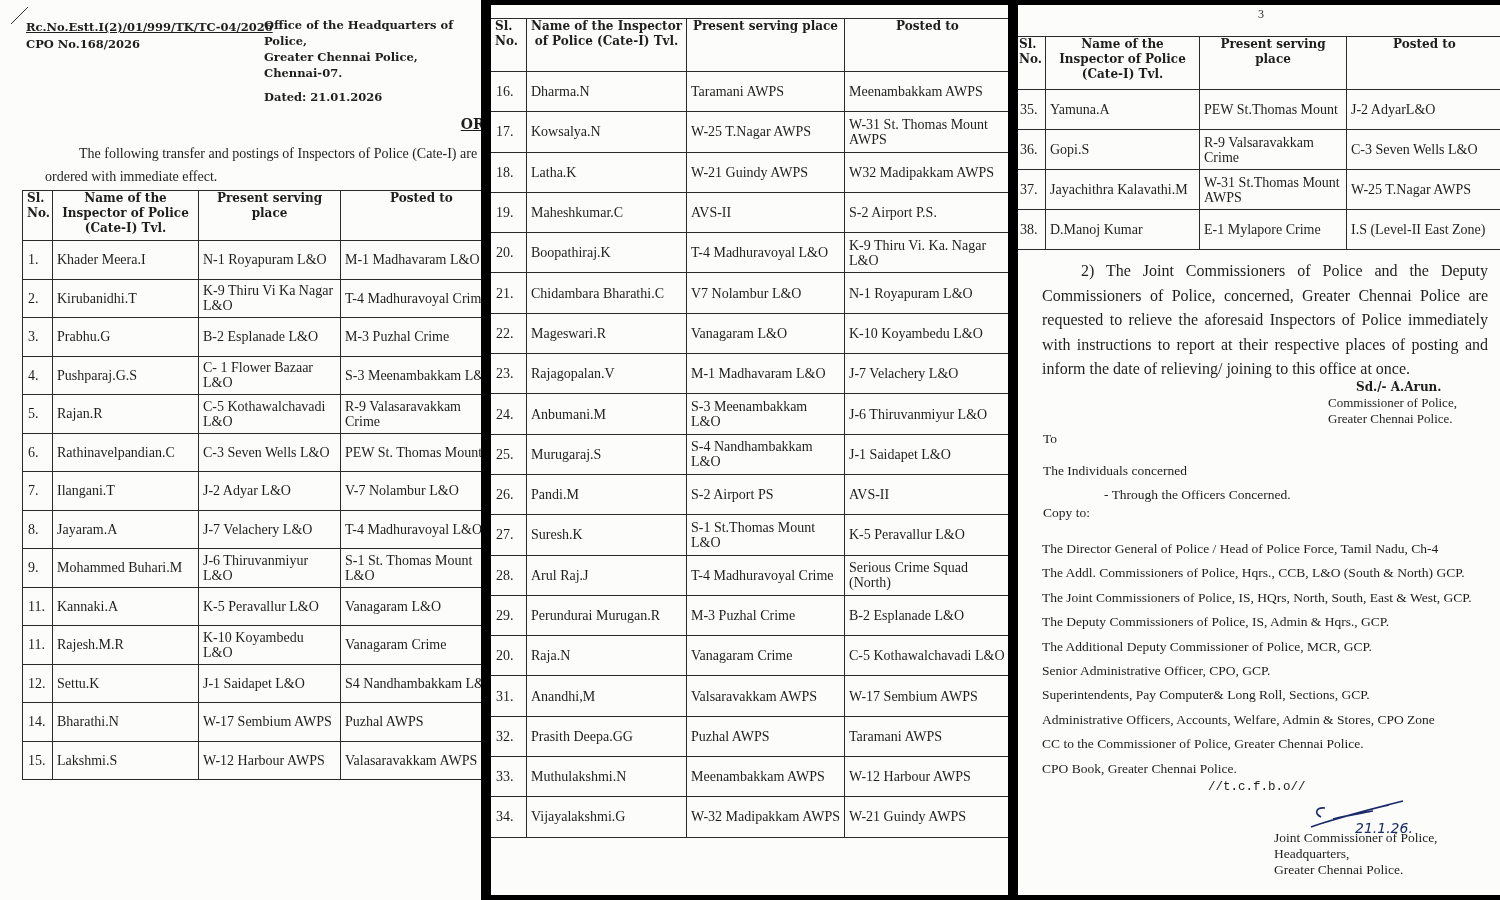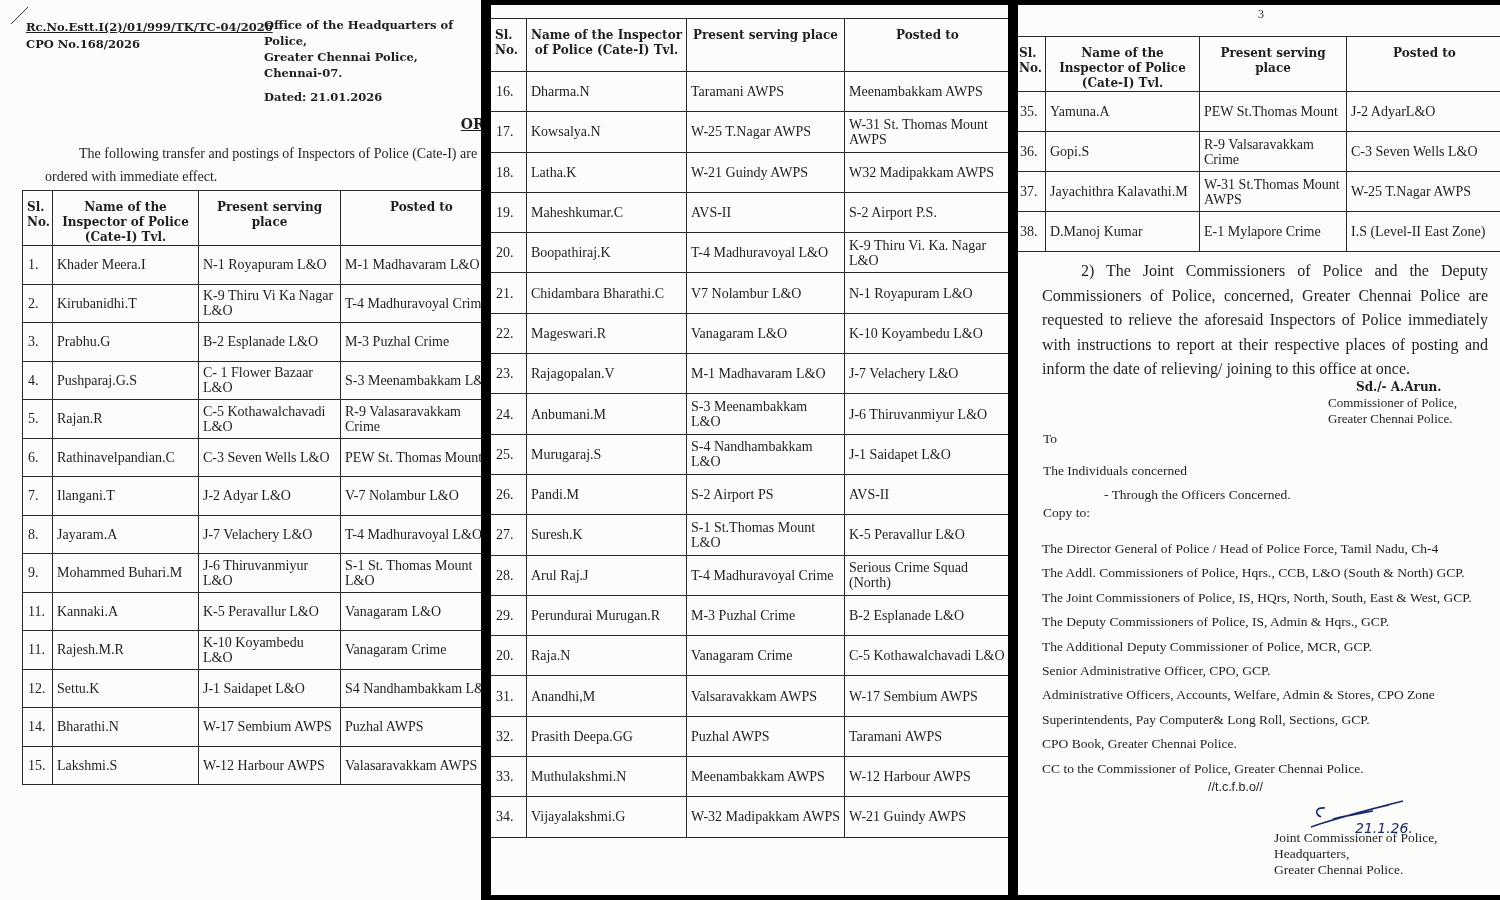--- a/index.html
+++ b/index.html
@@ -20,21 +20,21 @@
   .hdr-right { position: absolute; left: 264px; top: 17px; font-size: 11.5px; line-height: 16px; }
   .dated { position: absolute; left: 264px; top: 90px; font-size: 11.5px; }
   .order-title { position: absolute; left: 4px; width: 515px; text-align: right; top: 116px; font-size: 14px; text-decoration: underline; }
   .intro { position: absolute; left: 45px; top: 142px; width: 435px; font-size: 14px; line-height: 23px; text-indent: 34px; }
 
   .pen-mark { position: absolute; left: 8px; top: 6px; width: 22px; height: 22px; }
 
   
   table.grid { position: absolute; border-collapse: collapse; table-layout: fixed; font-family: "Liberation Serif", serif; font-size: 14px; }
   table.grid td, table.grid th { border: 1.3px solid #2a2a2a; vertical-align: middle; padding: 0 4px; line-height: 15px; }
-  table.grid th { font-family: "DejaVu Serif", serif; font-weight: bold; font-size: 12px; line-height: 15px; vertical-align: top; padding-top: 9px; text-align: center; }
+  table.grid th { font-family: "DejaVu Serif", serif; font-weight: bold; font-size: 12px; line-height: 15px; vertical-align: top; padding-top: 0; text-align: center; }
   table.grid th.col-sl { text-align: left; }
   table.grid td.sl { text-align: left; padding-left: 5px; }
 
   #table1 { left: 22px; top: 190px; width: 480px; }
   #table1 col.c1 { width: 30px; } #table1 col.c2 { width: 146px; } #table1 col.c3 { width: 142px; } #table1 col.c4 { width: 162px; }
   #table1 thead tr { height: 50px; }
   #table1 tbody tr { height: 38.5px; }
 
   #table2 { left: -1px; top: 13px; width: 520px; }
   #table2 col.c1 { width: 36px; } #table2 col.c2 { width: 160px; } #table2 col.c3 { width: 158px; } #table2 col.c4 { width: 166px; }
@@ -48,21 +48,21 @@
 
   .page-num { position: absolute; left: 240px; top: 2px; font-size: 12px; font-family: "Liberation Serif", serif; }
 
   .para2 { position: absolute; left: 24px; top: 254px; width: 446px; font-family: "Liberation Serif", serif; font-size: 16px; line-height: 24.5px; text-indent: 39px; text-align: justify; }
 
   .sig1 { position: absolute; left: 310px; top: 374px; font-size: 13px; line-height: 16px; font-family: "Liberation Serif", serif; }
   .sig1 .sd { font-family: "DejaVu Serif", serif; font-weight: bold; font-size: 12px; padding-left: 28px; }
 
   .to-block { position: absolute; left: 25px; font-family: "Liberation Serif", serif; font-size: 13.5px; }
   .copy-list { position: absolute; left: 24px; top: 532px; font-family: "Liberation Serif", serif; font-size: 13.5px; line-height: 24.4px; }
-  .tcfbo { position: absolute; left: 190px; top: 775px; font-family: Liberation Sans, sans-serif; font-size: 12.5px; }
+  .tcfbo { position: absolute; left: 190px; top: 775px; font-family: Liberation Mono, monospace; font-size: 12.5px; }
   .signature { position: absolute; left: 285px; top: 784px; width: 110px; height: 50px; }
   .sig2 { position: absolute; left: 256px; top: 825px; width: 190px; text-align: left; font-family: "Liberation Serif", serif; font-size: 13.5px; line-height: 16px; }
 </style>
 </head>
 <body>
 
 <div class="page" id="page1">
   <svg class="pen-mark" viewBox="0 0 22 22">
     <path d="M20 1 L3 18" stroke="#333" stroke-width="1" fill="none"></path>
   </svg>
@@ -376,24 +376,24 @@
   <div class="to-block" style="top:482px; left:86px;">-   Through the Officers Concerned.</div>
   <div class="to-block" style="top:500px;">Copy to:</div>
 
   <div class="copy-list">
     <div>The Director General of Police / Head of Police Force, Tamil Nadu, Ch-4</div>
     <div>The Addl. Commissioners of Police, Hqrs., CCB, L&amp;O (South &amp; North) GCP.</div>
     <div>The Joint Commissioners of Police, IS, HQrs, North, South, East &amp; West, GCP.</div>
     <div>The Deputy Commissioners of Police, IS, Admin &amp; Hqrs., GCP.</div>
     <div>The Additional Deputy Commissioner of Police, MCR, GCP.</div>
     <div>Senior Administrative Officer, CPO, GCP.</div>
+    <div>Superintendents, Pay Computer&amp; Long Roll, Sections, GCP.</div>
     <div>Administrative Officers, Accounts, Welfare, Admin &amp; Stores, CPO Zone</div>
-    <div>Superintendents, Pay Computer&amp; Long Roll, Sections, GCP.</div>
+    <div>CC to the Commissioner of Police, Greater Chennai Police.</div>
     <div>CPO Book, Greater Chennai Police.</div>
-    <div>CC to the Commissioner of Police, Greater Chennai Police.</div>
   </div>
 
   <div class="tcfbo">//t.c.f.b.o//</div>
 
   <svg class="signature" viewBox="0 0 110 50">
     <path d="M18 28 C10 24, 14 18, 22 19 M8 38 C30 30, 60 22, 100 12 M20 34 C40 28, 60 22, 86 16 M30 30 C45 26, 60 24, 70 22" stroke="#1a2a6a" stroke-width="1.6" fill="none"></path>
     <text x="52" y="44" font-size="14" fill="#1a2a6a" font-family="DejaVu Sans, sans-serif" font-style="italic">21.1.26.</text>
   </svg>
 
   <div class="sig2">

